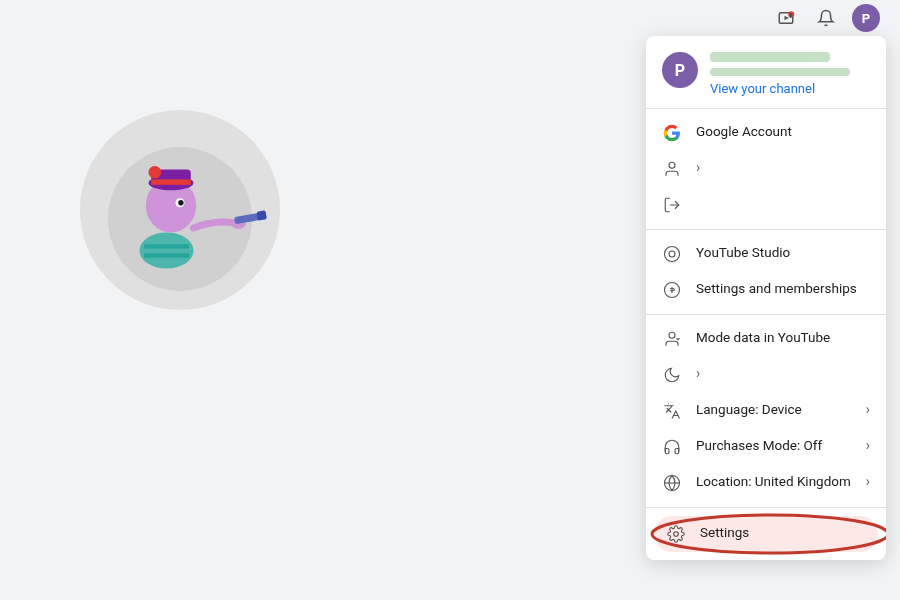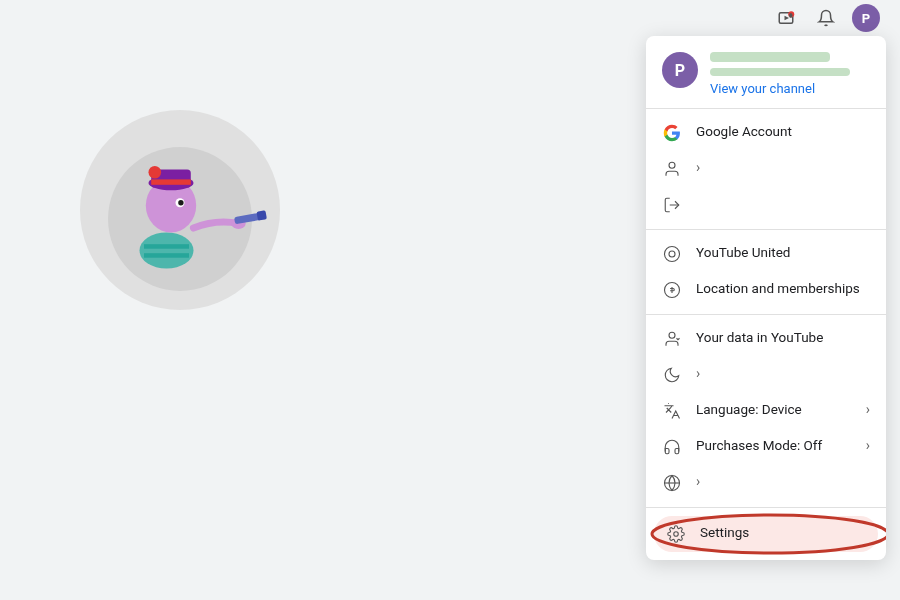--- a/index.html
+++ b/index.html
@@ -278,44 +278,44 @@
   </div>
 
   <div class="dropdown-section">
     <div class="menu-item">
       <div class="menu-icon">
         <svg width="18" height="18" viewBox="0 0 24 24" fill="none" stroke="#555" stroke-width="1.5">
           <circle cx="12" cy="12" r="10"></circle>
           <circle cx="12" cy="12" r="4"></circle>
         </svg>
       </div>
-      <span class="menu-label">YouTube United</span>
+      <span class="menu-label">YouTube Studio</span>
     </div>
     <div class="menu-item">
       <div class="menu-icon">
         <svg width="18" height="18" viewBox="0 0 24 24" fill="none" stroke="#555" stroke-width="1.5">
           <circle cx="12" cy="12" r="10"></circle>
           <line x1="12" y1="8" x2="12" y2="16"></line>
           <path d="M9.5 10h4a1.5 1.5 0 010 3H9.5"></path>
         </svg>
       </div>
-      <span class="menu-label">Location and memberships</span>
+      <span class="menu-label">Settings and memberships</span>
     </div>
   </div>
 
   <div class="dropdown-section">
     <div class="menu-item">
       <div class="menu-icon">
         <svg width="18" height="18" viewBox="0 0 24 24" fill="none" stroke="#555" stroke-width="1.5">
           <path d="M20 21v-2a4 4 0 0 0-4-4H8a4 4 0 0 0-4 4v2"></path>
           <circle cx="12" cy="7" r="4"></circle>
           <path d="M22 11l-2 2-2-2"></path>
         </svg>
       </div>
-      <span class="menu-label">Your data in YouTube</span>
+      <span class="menu-label">Mode data in YouTube</span>
     </div>
     <div class="menu-item">
       <div class="menu-icon">
         <svg width="18" height="18" viewBox="0 0 24 24" fill="none" stroke="#555" stroke-width="1.5">
           <path d="M21 12.79A9 9 0 1 1 11.21 3 7 7 0 0 0 21 12.79z"></path>
         </svg>
       </div>
       <span class="menu-chevron">›</span>
     </div>
     <div class="menu-item">
@@ -339,20 +339,21 @@
       <span class="menu-chevron">›</span>
     </div>
     <div class="menu-item">
       <div class="menu-icon">
         <svg width="18" height="18" viewBox="0 0 24 24" fill="none" stroke="#555" stroke-width="1.5">
           <circle cx="12" cy="12" r="10"></circle>
           <line x1="2" y1="12" x2="22" y2="12"></line>
           <path d="M12 2a15.3 15.3 0 0 1 4 10 15.3 15.3 0 0 1-4 10 15.3 15.3 0 0 1-4-10 15.3 15.3 0 0 1 4-10z"></path>
         </svg>
       </div>
+      <span class="menu-label">Location: United Kingdom</span>
       <span class="menu-chevron">›</span>
     </div>
   </div>
 
   <div class="dropdown-section" style="position:relative;">
     <div class="menu-item highlighted" style="position:relative;">
       <div class="menu-icon">
         <svg width="18" height="18" viewBox="0 0 24 24" fill="none" stroke="#555" stroke-width="1.5">
           <circle cx="12" cy="12" r="3"></circle>
           <path d="M19.4 15a1.65 1.65 0 0 0 .33 1.82l.06.06a2 2 0 0 1-2.83 2.83l-.06-.06a1.65 1.65 0 0 0-1.82-.33 1.65 1.65 0 0 0-1 1.51V21a2 2 0 0 1-4 0v-.09A1.65 1.65 0 0 0 9 19.4a1.65 1.65 0 0 0-1.82.33l-.06.06a2 2 0 0 1-2.83-2.83l.06-.06A1.65 1.65 0 0 0 4.68 15a1.65 1.65 0 0 0-1.51-1H3a2 2 0 0 1 0-4h.09A1.65 1.65 0 0 0 4.6 9a1.65 1.65 0 0 0-.33-1.82l-.06-.06a2 2 0 0 1 2.83-2.83l.06.06A1.65 1.65 0 0 0 9 4.68a1.65 1.65 0 0 0 1-1.51V3a2 2 0 0 1 4 0v.09a1.65 1.65 0 0 0 1 1.51 1.65 1.65 0 0 0 1.82-.33l.06-.06a2 2 0 0 1 2.83 2.83l-.06.06A1.65 1.65 0 0 0 19.4 9a1.65 1.65 0 0 0 1.51 1H21a2 2 0 0 1 0 4h-.09a1.65 1.65 0 0 0-1.51 1z"></path>

